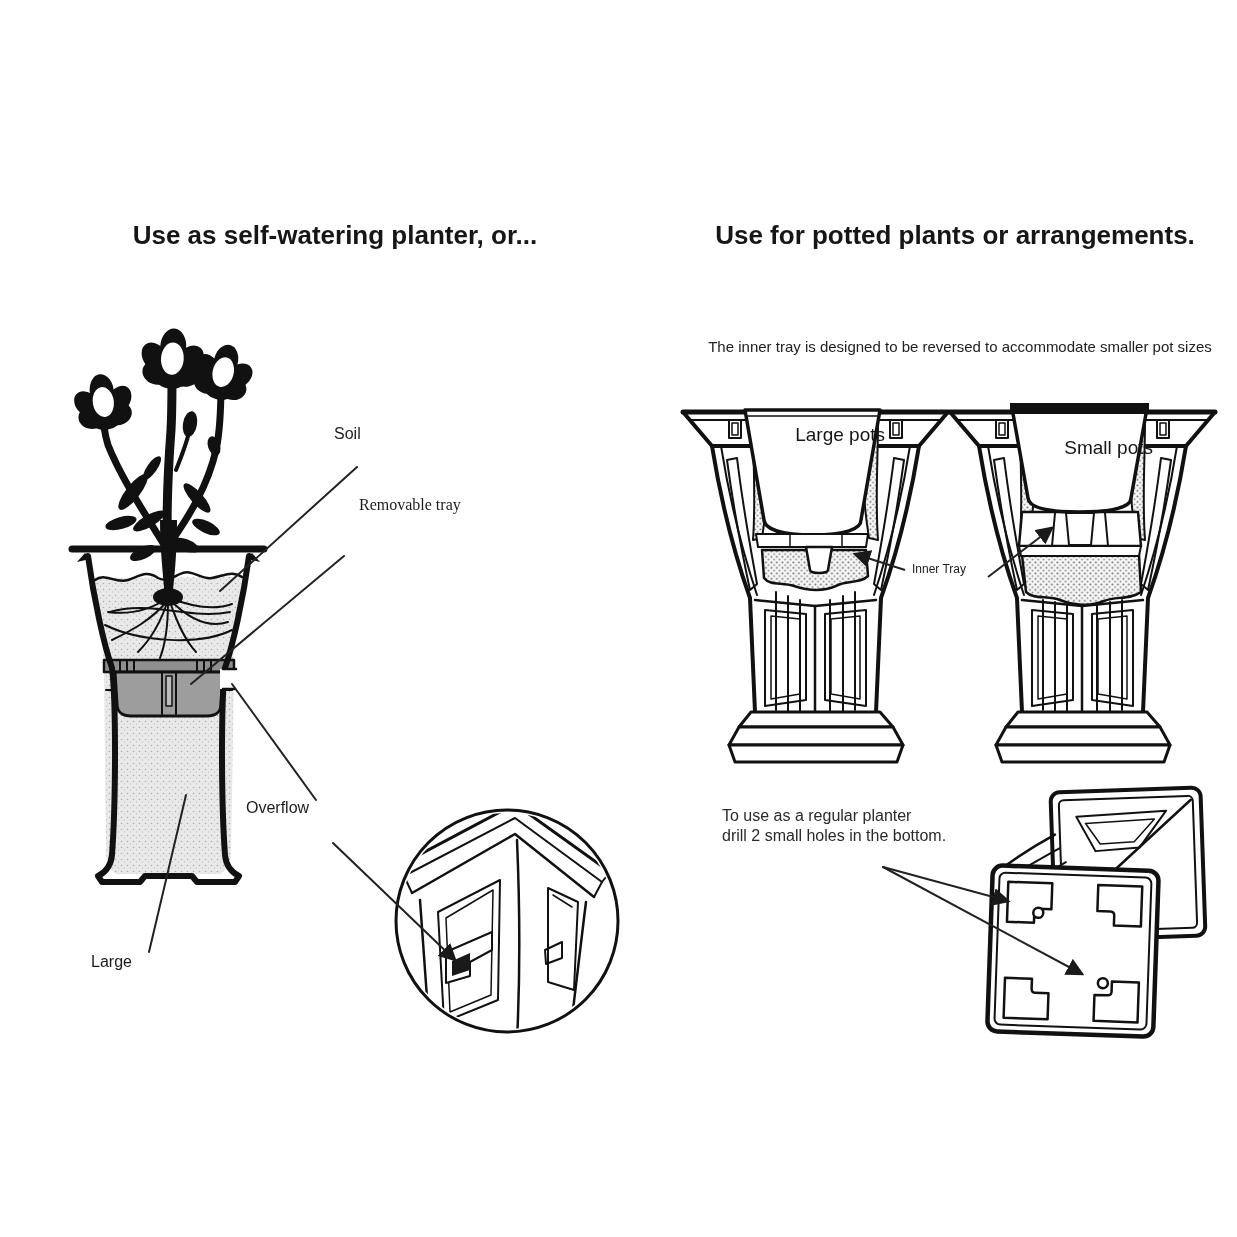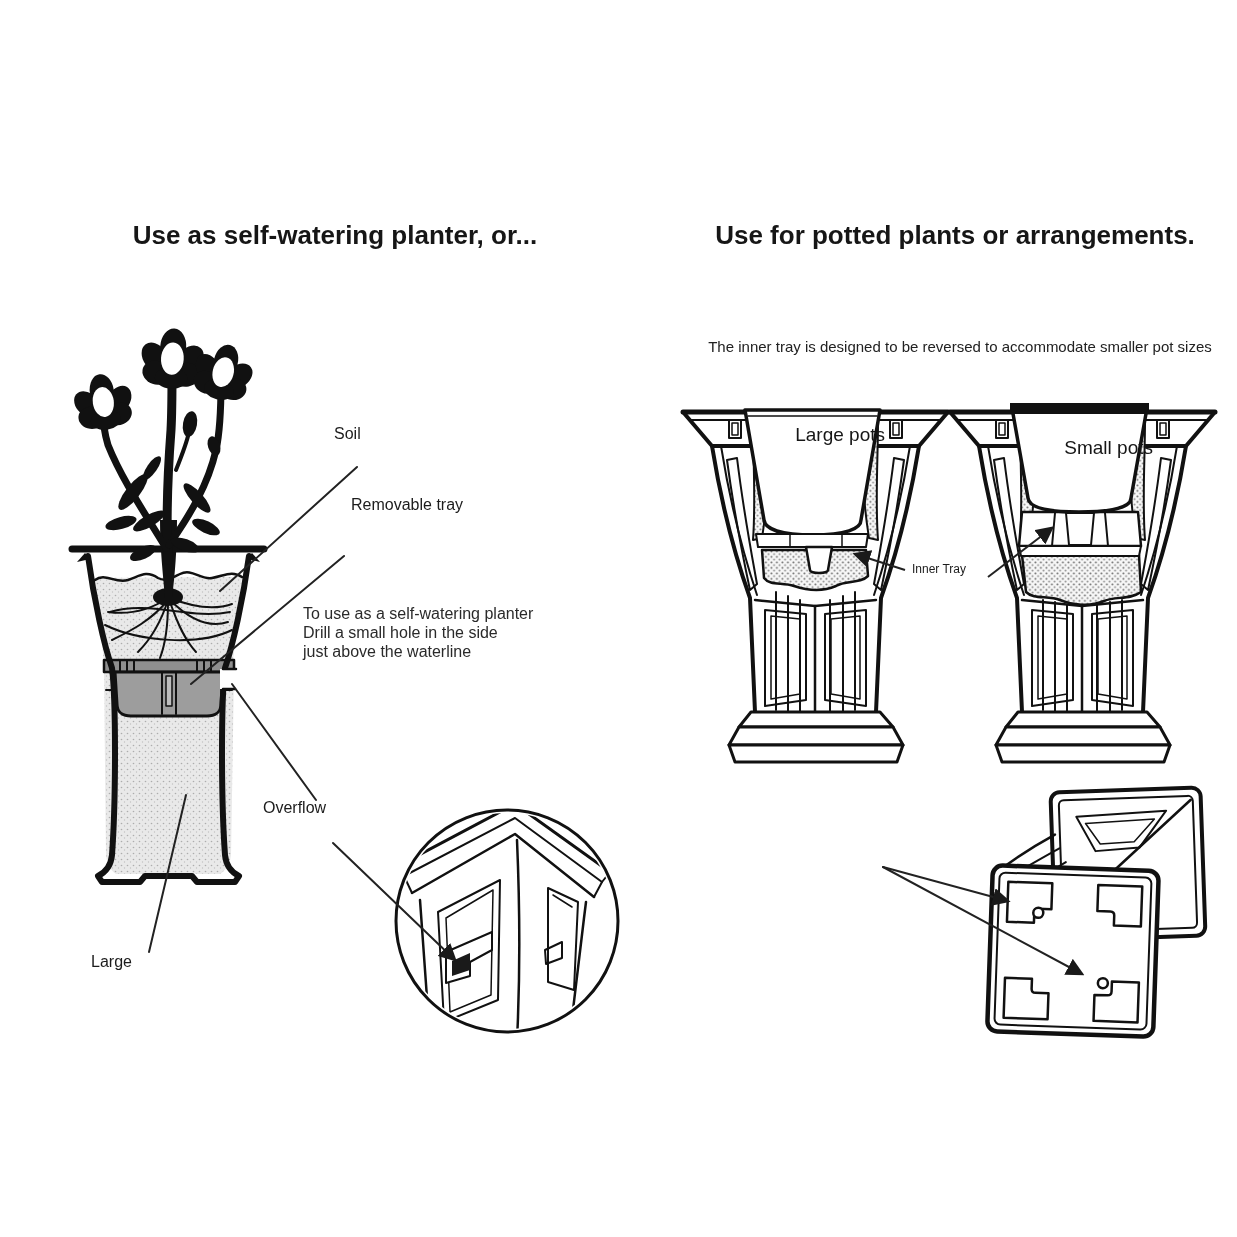--- a/index.html
+++ b/index.html
@@ -270,29 +270,28 @@
       <line x1="883" y1="867" x2="1082" y2="974" marker-end="url(#ah)"></line>
     </g>
   </g>
 </svg>
 
 <div class="txt heading" style="left:120px;top:220px;width:430px;">Use as self-watering planter, or...</div>
 <div class="txt heading" style="left:700px;top:220px;width:510px;">Use for potted plants or arrangements.</div>
 <div class="txt subtitle" style="left:690px;top:338px;width:540px;">The inner tray is designed to be reversed to accommodate smaller pot sizes</div>
 
 <div class="txt lbl" style="left:334px;top:425px;">Soil</div>
-<div class="txt lbl" style="left:351px;top:496px;">Removable tray</div>
-
-<div class="txt note" style="left:303px;top:604px;">
-  <div>To use as a self-watering planter</div>
-  <div>Drill a small hole in the side</div>
-  <div>just above the waterline</div>
-</div>
-
-<div class="txt lbl" style="left:263px;top:799px;">Overflow</div>
+<div class="txt lbl" style="left:359px;top:496px;font-family:Liberation Serif, serif;">Removable tray</div>
+
+
+<div class="txt lbl" style="left:246px;top:799px;">Overflow</div>
 <div class="txt lbl" style="left:91px;top:953px;">Large</div>
 
 <div class="txt potlbl" style="left:745px;top:424px;">Large pots</div>
 <div class="txt potlbl" style="left:1013px;top:424px;margin-top:13px;">Small pots</div>
 <div class="txt innertray" style="left:912px;top:562px;">Inner Tray</div>
 
-
+<div class="txt note2" style="left:722px;top:806px;">
+  <div>To use as a regular planter</div>
+  <div>drill 2 small holes in the bottom.</div>
 </div>
 
+</div>
+
 </body></html>

